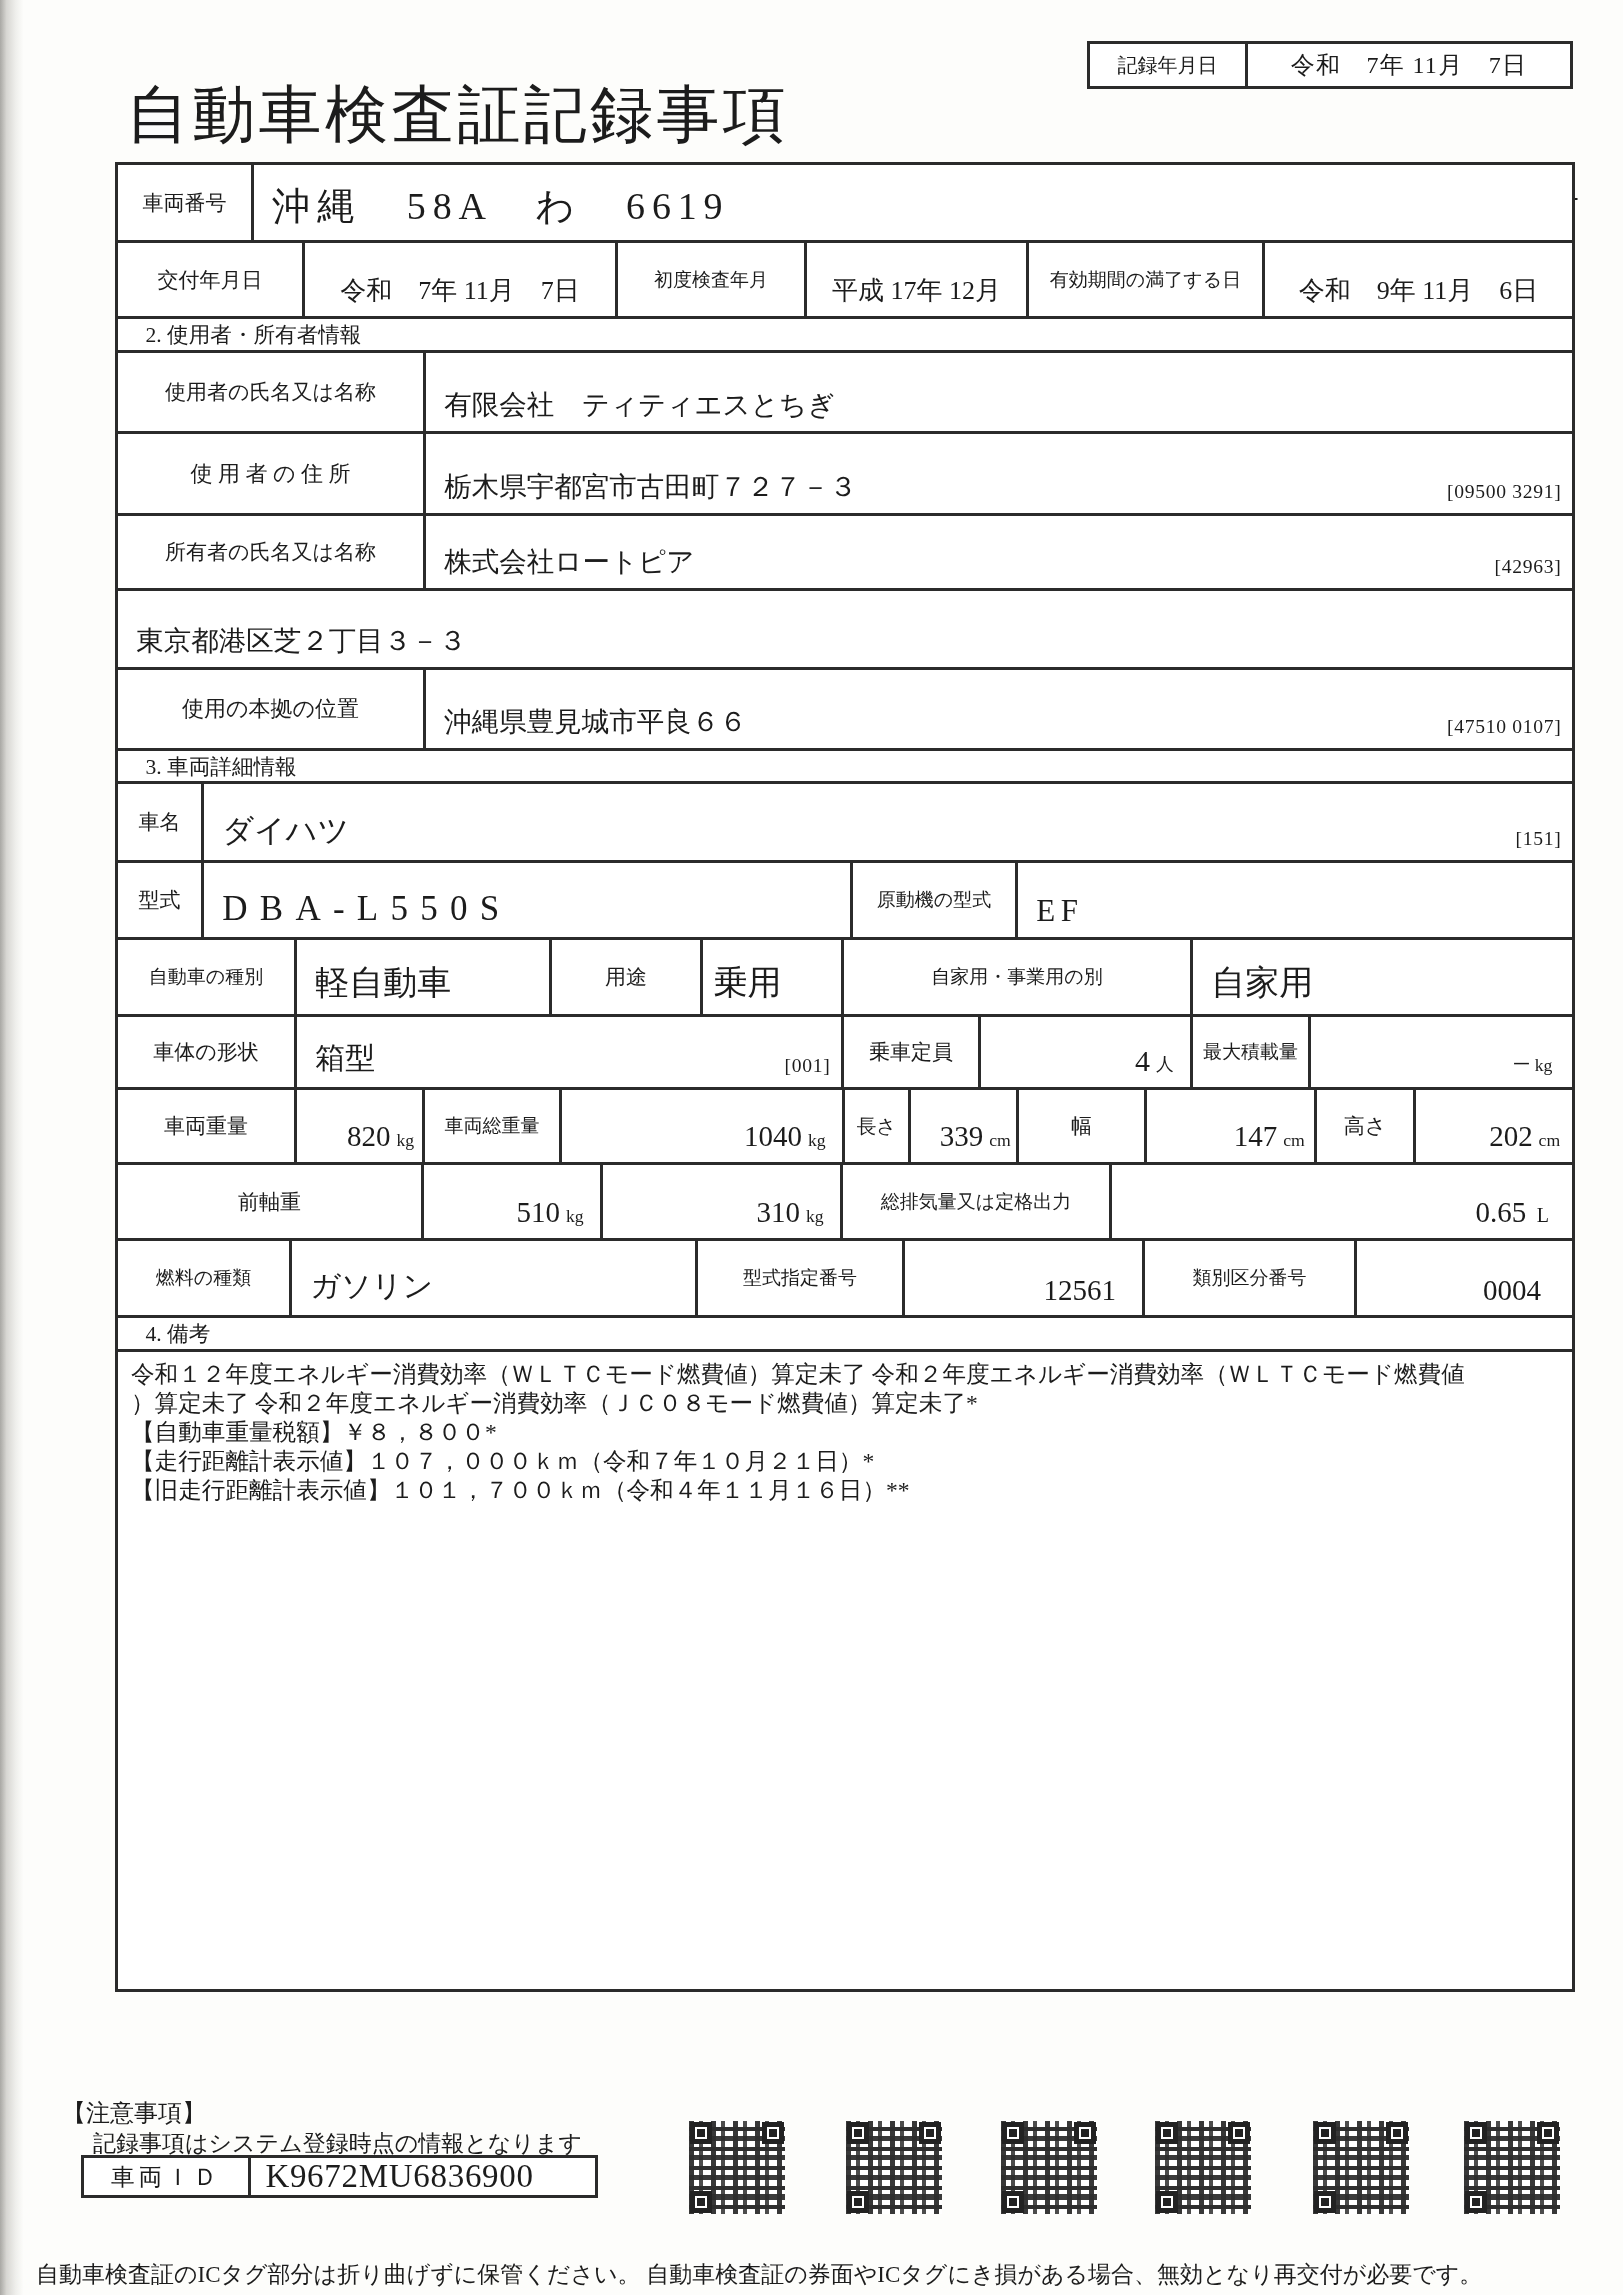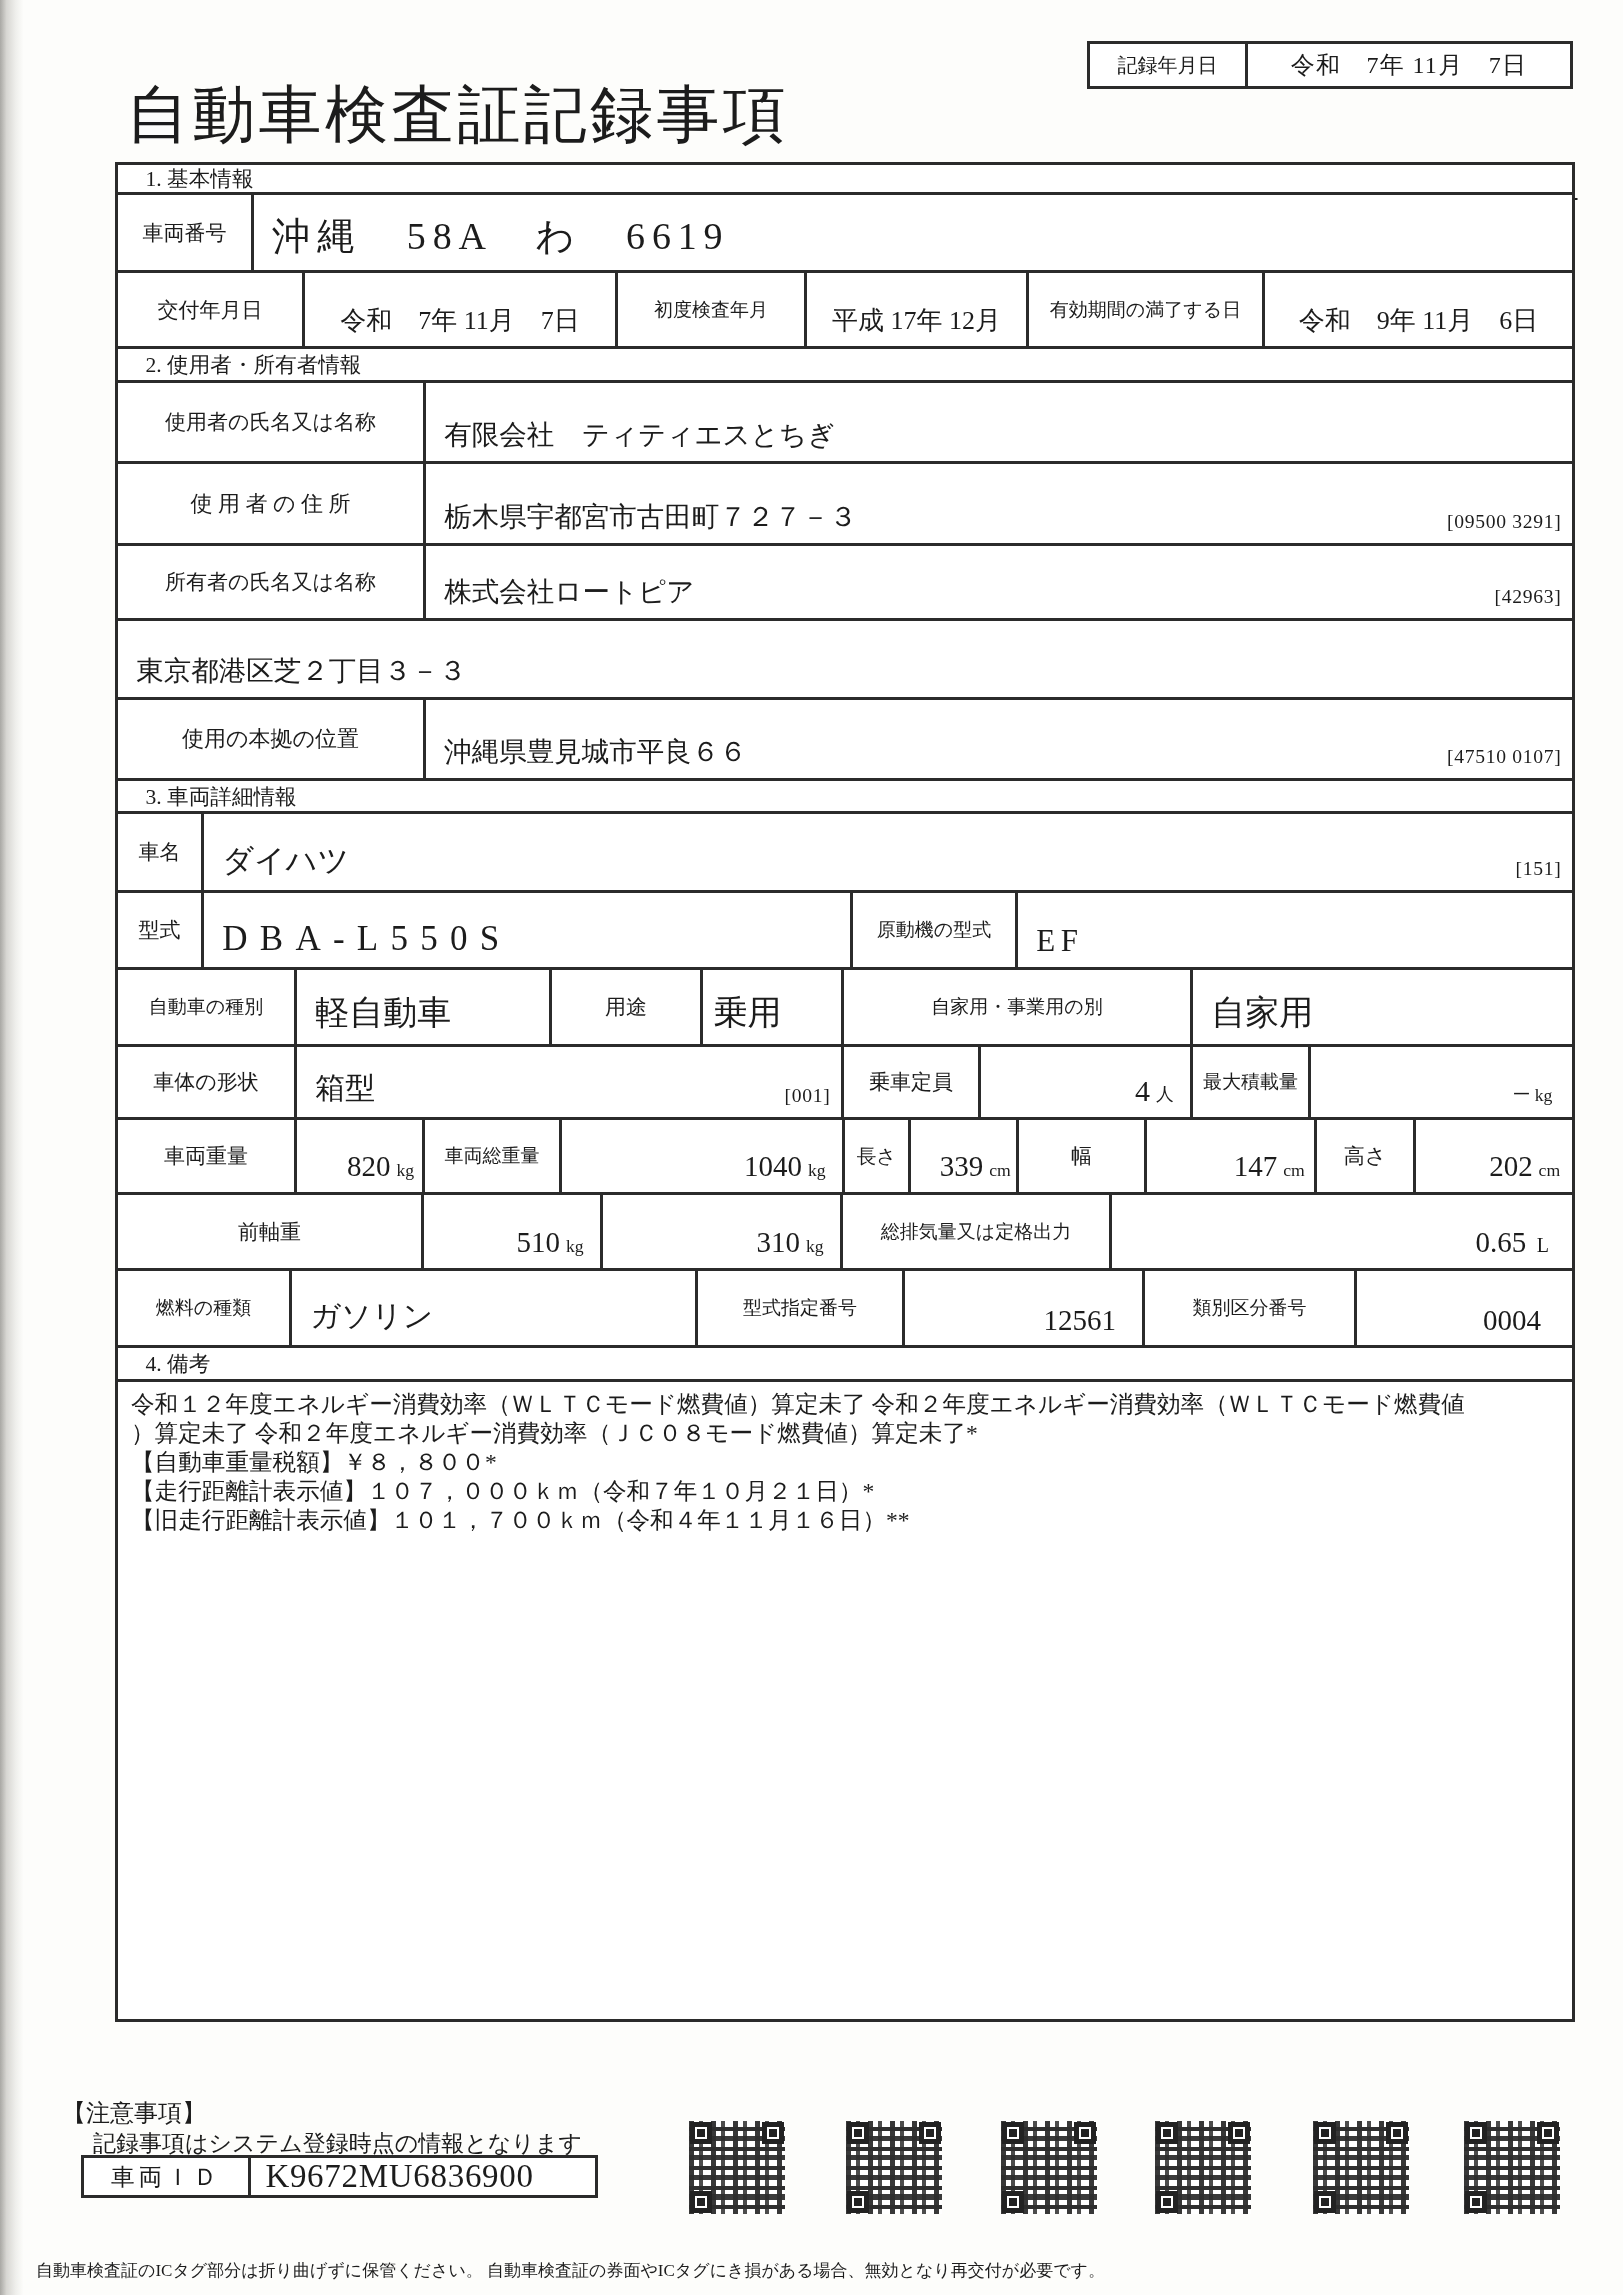--- a/index.html
+++ b/index.html
@@ -66,21 +66,21 @@
   .notice-h{position:absolute;left:62px;top:2097px;font-size:24px;}
   .notice-t{position:absolute;left:93px;top:2128px;font-size:23px;}
   .vid{
     position:absolute;left:81px;top:2155px;width:517px;height:43px;
     border:3.3px solid var(--ink);box-sizing:border-box;display:flex;background:#fff;
   }
   .vid .vl{flex:0 0 167px;border-right:3.3px solid var(--ink);box-sizing:border-box;
     display:flex;align-items:center;justify-content:center;font-size:23.6px;letter-spacing:3.9px;}
   .vid .vv{flex:1;display:flex;align-items:center;padding-left:14.4px;
     font-size:33px;letter-spacing:0.7px;}
-  .footer{position:absolute;left:36px;top:2259px;font-size:17px;white-space:nowrap;text-align:center;}
+  .footer{position:absolute;left:36px;top:2259px;font-size:23px;white-space:nowrap;text-align:center;}
   
   .qr{
     position:absolute;top:2121px;width:96px;height:93px;
     background:
       repeating-linear-gradient(90deg,rgba(45,45,45,.95) 0 5.2px,transparent 5.2px 9.8px,rgba(45,45,45,.85) 9.8px 13.7px,transparent 13.7px 22px),
       repeating-linear-gradient(0deg,#fff 0 4.6px,#2f2f2f 4.6px 8.5px,#fff 8.5px 14.4px,#3a3a3a 14.4px 19.6px);
   }
   .qr i{position:absolute;width:22px;height:22px;background:#fff;border:5.2px solid #222;box-sizing:border-box;}
   .qr i::after{content:"";position:absolute;left:2px;top:2px;width:7.9px;height:7.9px;background:#222;}
   .qr .tl{left:1.3px;top:1.3px;} .qr .tr2{right:1.3px;top:1.3px;} .qr .bl{left:1.3px;bottom:1.3px;}
@@ -93,23 +93,20 @@
   <div class="rdate">
     <div class="rl">記録年月日</div>
     <div class="rv">令和　7年 11月　7日</div>
   </div>
 
   <div class="title">自動車検査証記録事項</div>
   <div class="docnum">1001250277404</div>
 
   <div class="table">
 
-    <div class="tr" style="--h:30px">
-      <div class="c sec last">1. 基本情報</div>
-    </div>
 
     <div class="tr" style="--h:78px">
       <div class="c lbl" style="--w:136px">車両番号</div>
       <div class="c val last ls1" style="--fs:38px">沖縄　58A　わ　6619</div>
     </div>
 
 
     <div class="tr" style="--h:76px">
       <div class="c lbl" style="--w:187px">交付年月日</div>
       <div class="c val center" style="--w:313px;--fs:26px">令和　7年 11月　7日</div>

